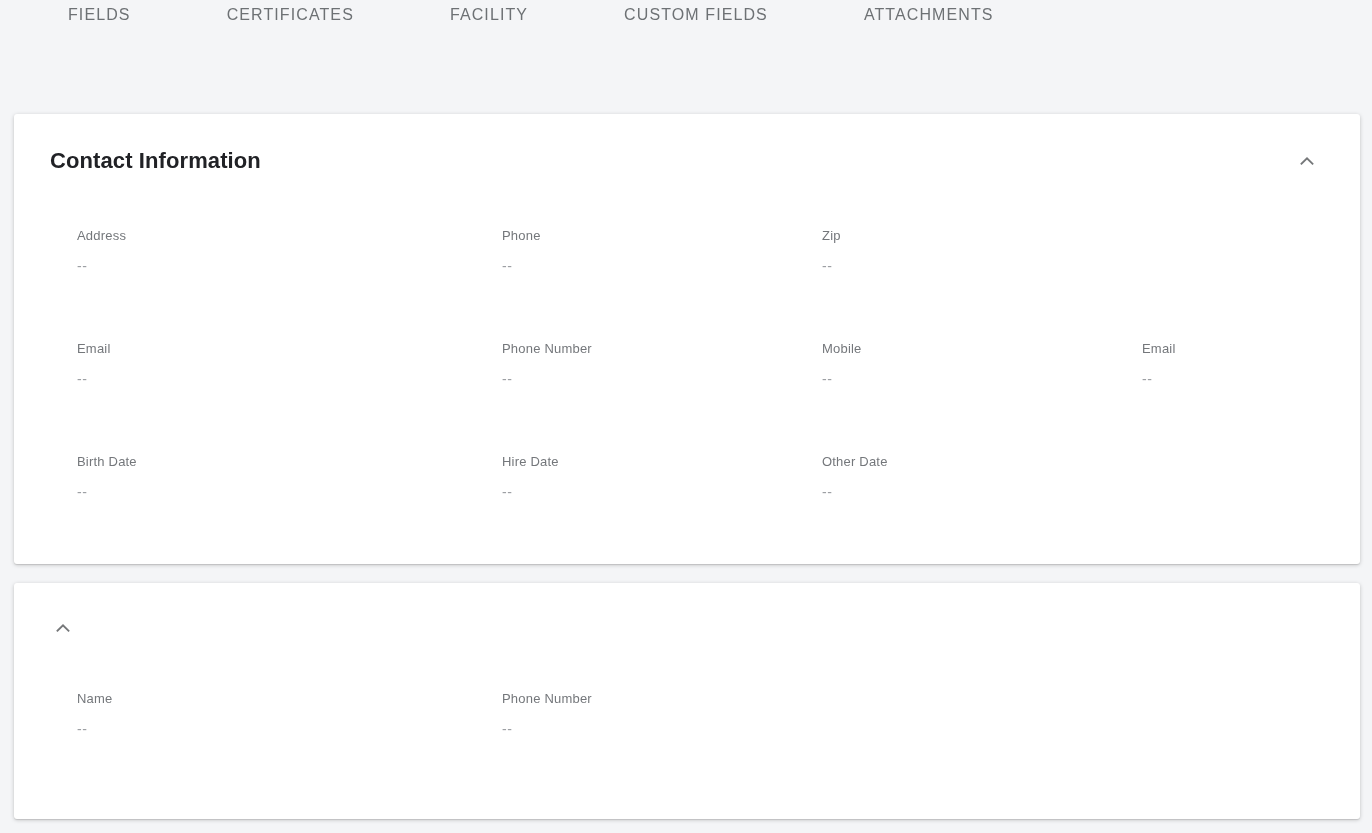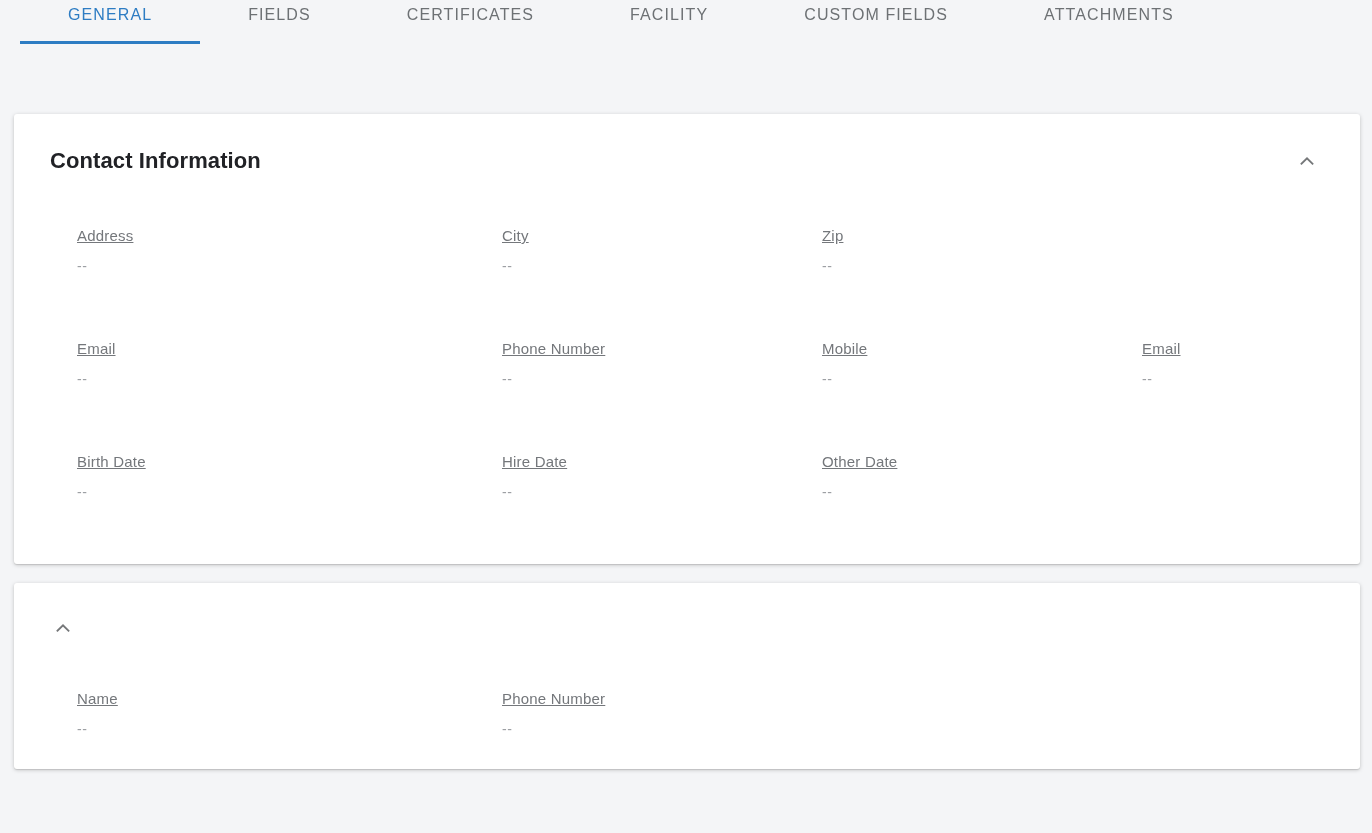--- a/index.html
+++ b/index.html
@@ -76,47 +76,45 @@
     display:flex;align-items:center;justify-content:center;
     cursor:pointer;
     padding:0;
   }
   .collapse-btn svg{display:block;}
 
   .fields{
     padding:50px 24px 0 63px;
   }
   .fields.last-pad-1{padding-bottom:62px;}
-  .fields.last-pad-2{padding-bottom:30px;padding-top:48px;}
+  .fields.last-pad-2{padding-bottom:80px;padding-top:48px;}
   .field-row{
     display:grid;
     grid-template-columns:425px 320px 320px 1fr;
     margin-bottom:63px;
   }
   .field-row:last-child{margin-bottom:0;}
   .field .flabel{
-    font-size:15px;
+    font-size:13px;
     line-height:20px;
     color:var(--label-color);
     letter-spacing:0.2px;
-    text-decoration:underline;
   }
   .field .fvalue{
     margin-top:10px;
     font-size:14px;
     line-height:20px;
     color:var(--value-color);
     letter-spacing:0.5px;
   }
 </style>
 </head>
 <body>
 
 <nav class="tabbar">
-  <div class="tab active">GENERAL</div>
   <div class="tab">FIELDS</div>
   <div class="tab">CERTIFICATES</div>
   <div class="tab">FACILITY</div>
   <div class="tab">CUSTOM FIELDS</div>
   <div class="tab">ATTACHMENTS</div>
 </nav>
 
 <section class="card first">
   <div class="card-header">
     <h2 class="card-title">Contact Information</h2>
@@ -129,21 +127,21 @@
     </button>
   </div>
 
   <div class="fields last-pad-1">
     <div class="field-row">
       <div class="field">
         <div class="flabel">Address</div>
         <div class="fvalue">--</div>
       </div>
       <div class="field">
-        <div class="flabel">City</div>
+        <div class="flabel">Phone</div>
         <div class="fvalue">--</div>
       </div>
       <div class="field">
         <div class="flabel">Zip</div>
         <div class="fvalue">--</div>
       </div>
       <div class="field"></div>
     </div>
 
     <div class="field-row">

